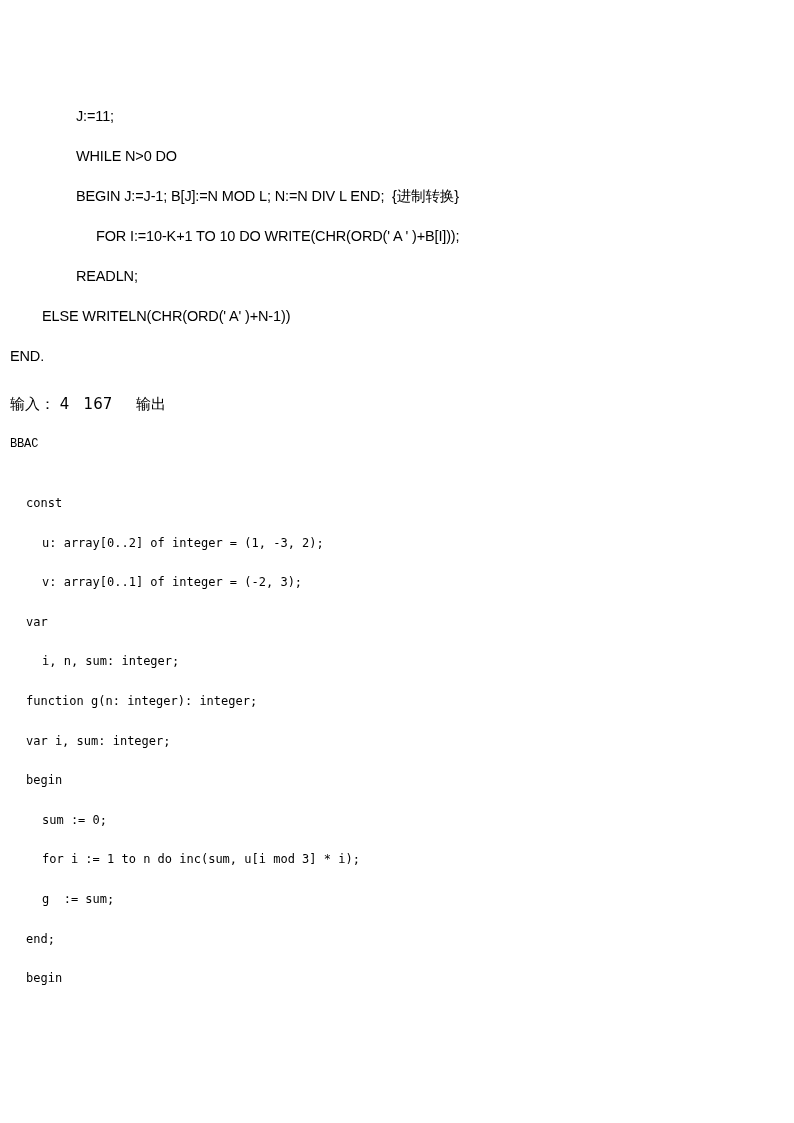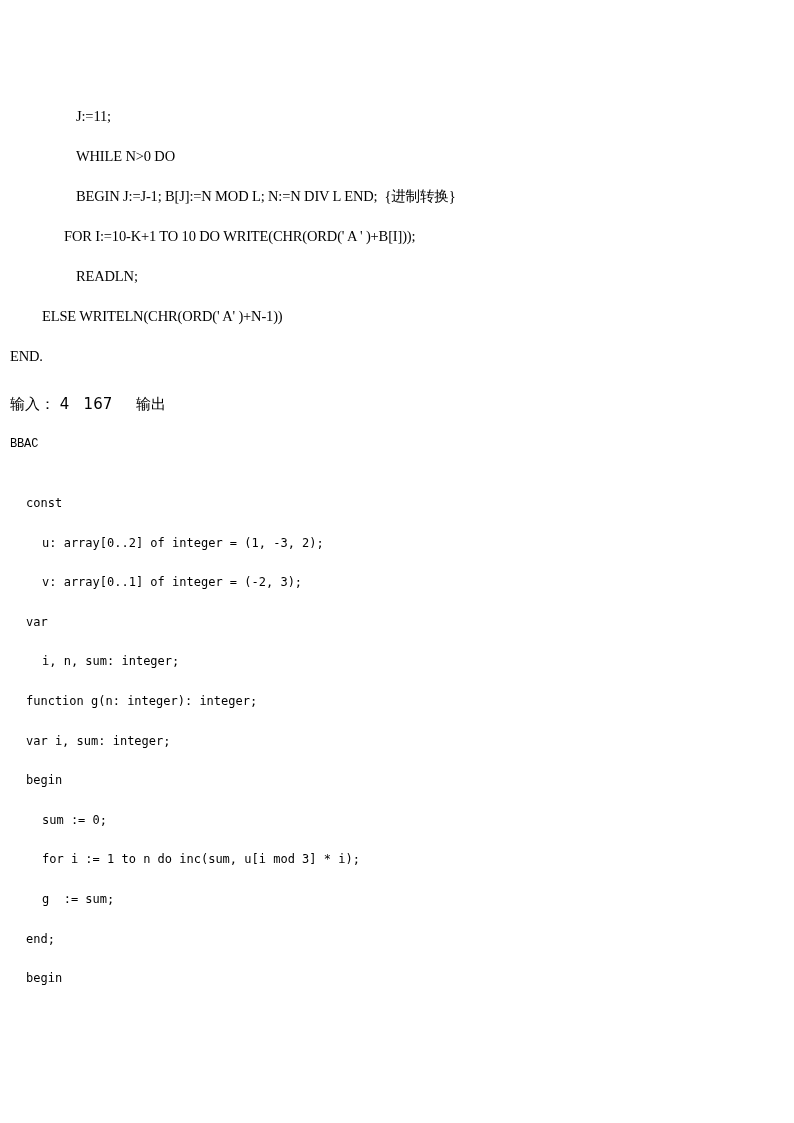--- a/index.html
+++ b/index.html
@@ -26,21 +26,21 @@
   }
 
   
   .code-block-a {
     position: absolute;
     left: 0;
     top: 96px;
     width: 794px;
   }
   .code-block-a .line {
-    font-family: Liberation Serif, serif;
+    font-family: Liberation Sans, sans-serif;
     font-size: 14.5px;
     line-height: 40px;
     height: 40px;
     white-space: pre;
     letter-spacing: -0.15px;
     color: #000;
   }
 
   
   .text-line {
@@ -84,21 +84,21 @@
 </style>
 </head>
 <body>
 
 <div class="page">
 
   <div class="code-block-a">
     <div class="line" style="padding-left:76px">J:=11;</div>
     <div class="line" style="padding-left:76px">WHILE N&gt;0 DO</div>
     <div class="line" style="padding-left:76px">BEGIN J:=J-1; B[J]:=N MOD L; N:=N DIV L END;  {进制转换}</div>
-    <div class="line" style="padding-left:64px">FOR I:=10-K+1 TO 10 DO WRITE(CHR(ORD(' A ' )+B[I]));</div>
+    <div class="line" style="padding-left:96px">FOR I:=10-K+1 TO 10 DO WRITE(CHR(ORD(' A ' )+B[I]));</div>
     <div class="line" style="padding-left:76px">READLN;</div>
     <div class="line" style="padding-left:42px">ELSE WRITELN(CHR(ORD(' A' )+N-1))</div>
     <div class="line" style="padding-left:10px">END.</div>
   </div>
 
   <div class="mid-section">
     <div class="text-line" style="padding-left:10px">输入： 4   167     输出</div>
     <div class="text-line mono" style="padding-left:10px">BBAC</div>
   </div>
 

